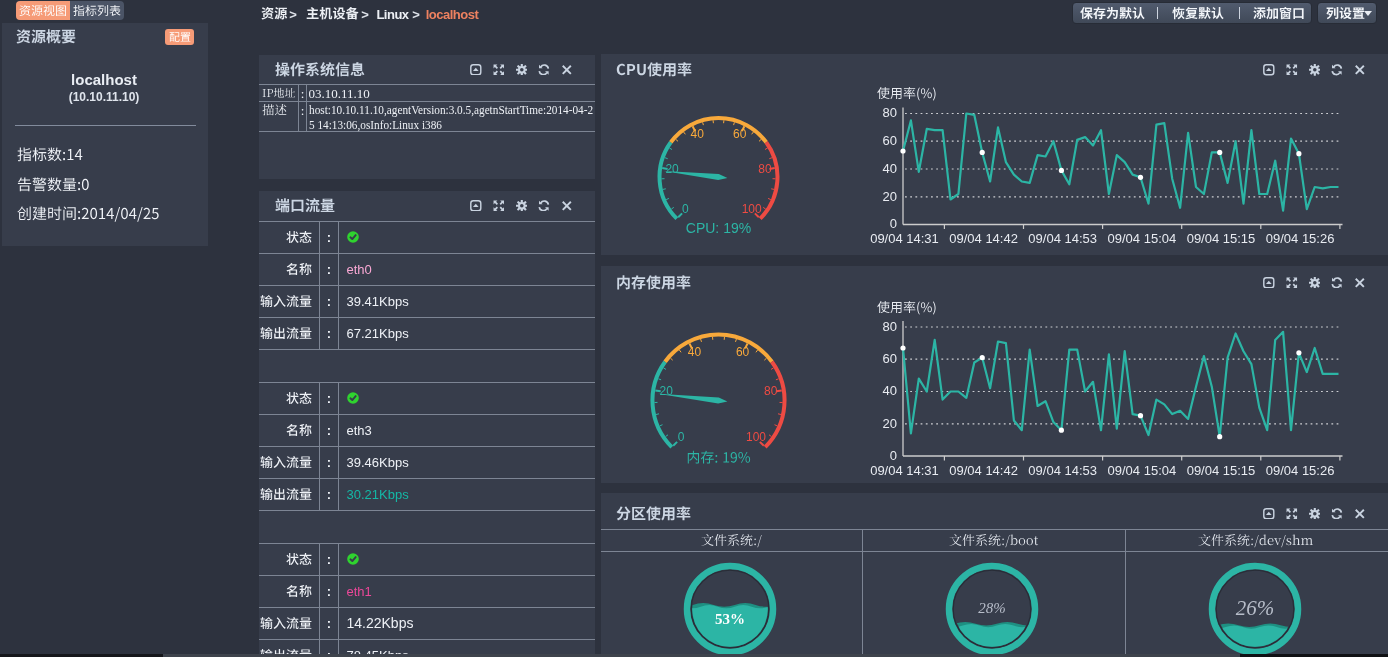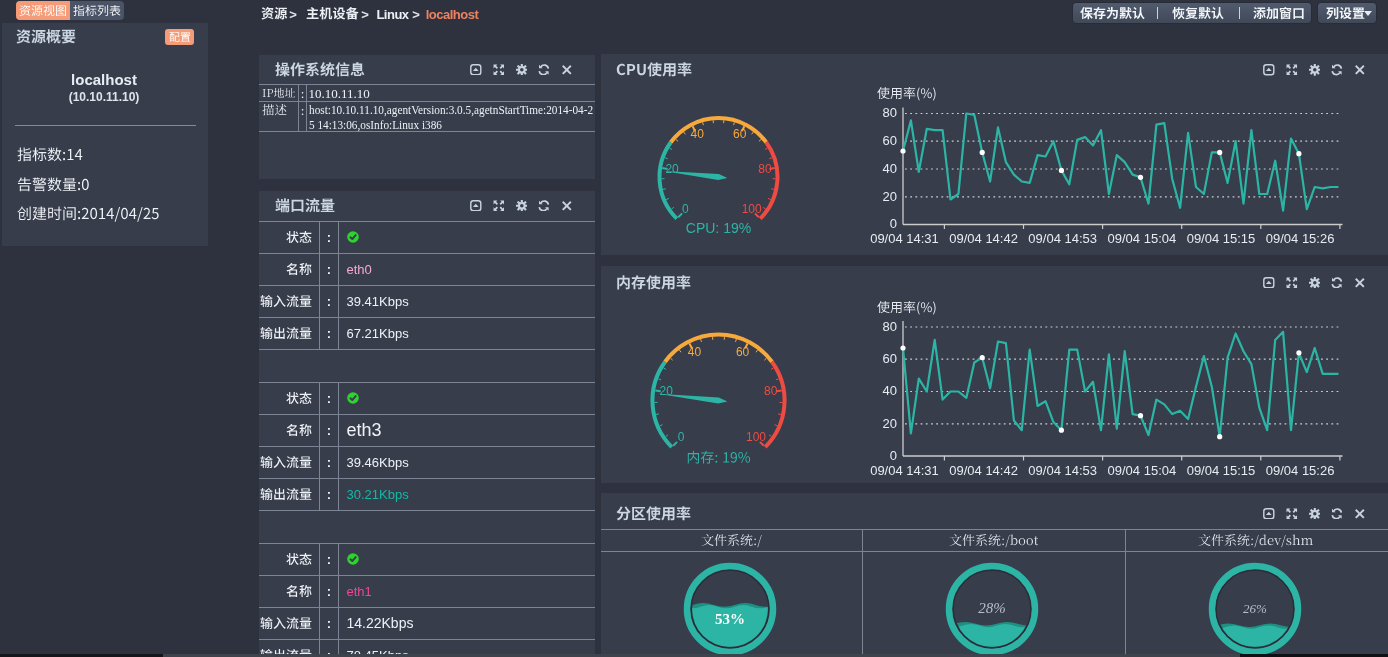--- a/index.html
+++ b/index.html
@@ -102,21 +102,21 @@
       </svg></div>
 <div class="abs" style="left:259px;top:84px;width:336px;height:1px;background:#7d8594"></div>
 <div class="abs" style="left:259px;top:101px;width:336px;height:1px;background:#7d8594"></div>
 <div class="abs" style="left:259px;top:131px;width:336px;height:1px;background:#7d8594"></div>
 <div class="abs" style="left:298px;top:84px;width:1px;height:47px;background:#7d8594"></div>
 <div class="abs" style="left:306px;top:84px;width:1px;height:47px;background:#7d8594"></div>
 <div style="position:absolute;left:262.0px;top:85.5px;line-height:0"><svg width="35" height="15" viewBox="0 0 35 15" style="overflow:visible">
         <path transform="translate(0,11.0)" d="M0.6 -7.7 1.7 -7.6C1.7 -6.5 1.7 -5.4 1.7 -4.3V-3.7C1.7 -2.6 1.7 -1.5 1.7 -0.4L0.6 -0.3V0.0H3.9V-0.3L2.7 -0.4C2.7 -1.5 2.7 -2.6 2.7 -3.7V-4.3C2.7 -5.4 2.7 -6.5 2.7 -7.6L3.9 -7.7V-8.0H0.6Z M5.0 -7.7 6.2 -7.6C6.2 -6.5 6.2 -5.4 6.2 -4.3V-3.7C6.2 -2.6 6.2 -1.5 6.2 -0.4L5.0 -0.3V0.0H8.4V-0.3L7.2 -0.4L7.2 -3.3H7.8C10.1 -3.3 11.1 -4.3 11.1 -5.7C11.1 -7.1 10.2 -8.0 8.2 -8.0H5.0ZM7.2 -3.6V-4.3C7.2 -5.4 7.2 -6.5 7.2 -7.6H8.1C9.5 -7.6 10.2 -7.0 10.2 -5.7C10.2 -4.5 9.5 -3.6 7.8 -3.6Z M20.5 -6.9 19.0 -6.3V-8.8C19.3 -8.8 19.4 -8.9 19.4 -9.1L18.3 -9.2V-6.0L16.9 -5.5V-7.9C17.1 -8.0 17.2 -8.1 17.2 -8.2L16.2 -8.4V-5.2L14.6 -4.6L14.8 -4.4L16.2 -4.9V-0.5C16.2 0.3 16.5 0.5 17.6 0.5H19.3C21.7 0.5 22.1 0.4 22.1 -0.0C22.1 -0.2 22.1 -0.3 21.8 -0.4L21.7 -2.1H21.6C21.4 -1.3 21.3 -0.6 21.2 -0.4C21.1 -0.3 21.0 -0.3 20.9 -0.2C20.6 -0.2 20.1 -0.2 19.3 -0.2H17.7C17.0 -0.2 16.9 -0.3 16.9 -0.6V-5.1L18.3 -5.7V-1.1H18.5C18.7 -1.1 19.0 -1.3 19.0 -1.3V-5.9L20.7 -6.6C20.7 -4.0 20.6 -3.0 20.4 -2.8C20.3 -2.7 20.3 -2.6 20.1 -2.6C19.9 -2.6 19.5 -2.7 19.3 -2.7V-2.5C19.5 -2.5 19.7 -2.4 19.8 -2.3C20.0 -2.2 20.0 -2.0 20.0 -1.8C20.3 -1.8 20.6 -1.9 20.9 -2.1C21.3 -2.5 21.4 -3.6 21.4 -6.5C21.6 -6.5 21.8 -6.6 21.8 -6.6L21.0 -7.3L20.6 -6.9ZM11.9 -1.2 12.3 -0.3C12.4 -0.3 12.5 -0.4 12.5 -0.6C13.9 -1.4 15.0 -2.2 15.8 -2.7L15.7 -2.8L14.0 -2.1V-5.6H15.4C15.6 -5.6 15.7 -5.6 15.7 -5.7C15.4 -6.1 14.9 -6.5 14.9 -6.5L14.4 -5.9H14.0V-8.6C14.3 -8.6 14.4 -8.7 14.4 -8.9L13.3 -9.0V-5.9H11.9L12.0 -5.6H13.3V-1.8C12.7 -1.5 12.2 -1.3 11.9 -1.2Z M27.2 -6.8V0.0H25.6L25.6 0.3H32.9C33.1 0.3 33.2 0.3 33.2 0.2C32.8 -0.2 32.2 -0.7 32.2 -0.7L31.7 0.0H30.0V-4.8H32.6C32.7 -4.8 32.8 -4.9 32.9 -5.0C32.5 -5.4 31.9 -5.8 31.9 -5.8L31.4 -5.1H30.0V-8.6C30.3 -8.7 30.4 -8.8 30.4 -9.0L29.3 -9.1V0.0H27.9V-6.4C28.1 -6.4 28.2 -6.5 28.3 -6.7ZM22.8 -1.3 23.3 -0.4C23.4 -0.5 23.5 -0.6 23.6 -0.7C25.0 -1.5 26.1 -2.1 26.9 -2.6L26.9 -2.7L25.1 -2.1V-5.7H26.6C26.7 -5.7 26.8 -5.7 26.8 -5.9C26.5 -6.2 26.0 -6.6 26.0 -6.6L25.5 -6.0H25.1V-8.4C25.4 -8.5 25.5 -8.6 25.5 -8.7L24.4 -8.8V-6.0H23.0L23.1 -5.7H24.4V-1.9C23.7 -1.6 23.1 -1.4 22.8 -1.3Z" fill="#eef1f6"></path>
       </svg></div>
 <div style="position:absolute;left:302.5px;top:92.5px;transform:translateX(-50%) translateY(-50%);font-family:'Liberation Serif',sans-serif;font-size:13px;font-weight:400;color:#eef1f6;white-space:nowrap;line-height:15px">:</div>
-<div style="position:absolute;left:308.5px;top:92.5px;transform:translateX(0) translateY(-50%);font-family:'Liberation Serif',sans-serif;font-size:13px;font-weight:400;color:#eef1f6;white-space:nowrap;line-height:15px">10.10.11.10</div>
+<div style="position:absolute;left:308.5px;top:92.5px;transform:translateX(0) translateY(-50%);font-family:'Liberation Serif',sans-serif;font-size:13px;font-weight:400;color:#eef1f6;white-space:nowrap;line-height:15px">03.10.11.10</div>
 <div style="position:absolute;left:262.0px;top:101.5px;line-height:0"><svg width="26" height="17" viewBox="0 0 26 17" style="overflow:visible">
         <path transform="translate(0,12.5)" d="M0.4 -4.0 0.9 -3.0C1.0 -3.0 1.1 -3.1 1.2 -3.3L2.3 -3.9V-0.3C2.3 -0.1 2.2 -0.1 2.0 -0.1C1.8 -0.1 0.7 -0.1 0.7 -0.1V0.1C1.2 0.1 1.5 0.2 1.7 0.4C1.8 0.5 1.9 0.7 1.9 1.0C3.0 0.9 3.1 0.5 3.1 -0.2V-4.4L4.8 -5.4L4.7 -5.6L3.1 -5.0V-7.4H4.7C4.9 -7.4 5.0 -7.5 5.0 -7.6C4.7 -8.0 4.1 -8.5 4.1 -8.5L3.6 -7.8H3.1V-10.0C3.4 -10.0 3.5 -10.2 3.6 -10.3L2.3 -10.5V-7.8H0.5L0.6 -7.4H2.3V-4.7C1.5 -4.4 0.8 -4.1 0.4 -4.0ZM9.1 -10.3V-8.4H7.1V-9.9C7.4 -9.9 7.5 -10.1 7.5 -10.2L6.3 -10.3V-8.4H4.6L4.7 -8.0H6.3V-6.2H6.5C6.8 -6.2 7.1 -6.4 7.1 -6.5V-8.0H9.1V-6.2H9.2C9.5 -6.2 9.9 -6.4 9.9 -6.5V-8.0H11.7C11.9 -8.0 12.0 -8.1 12.1 -8.2C11.7 -8.6 11.1 -9.2 11.1 -9.2L10.5 -8.4H9.9V-9.9C10.1 -9.9 10.2 -10.0 10.3 -10.2ZM7.6 -2.7V-0.4H5.6V-2.7ZM8.4 -2.7H10.5V-0.4H8.4ZM7.6 -3.1H5.6V-5.4H7.6ZM8.4 -3.1V-5.4H10.5V-3.1ZM4.8 -5.7V0.8H5.0C5.3 0.8 5.6 0.6 5.6 0.5V-0.0H10.5V0.7H10.6C10.9 0.7 11.3 0.5 11.3 0.4V-5.2C11.5 -5.3 11.7 -5.4 11.8 -5.5L10.8 -6.2L10.4 -5.7H5.7L4.8 -6.1Z M21.6 -10.1 21.5 -10.0C21.9 -9.7 22.5 -9.0 22.6 -8.5C23.5 -8.0 24.0 -9.6 21.6 -10.1ZM13.8 -10.3 13.6 -10.2C14.2 -9.5 14.9 -8.4 15.1 -7.6C15.9 -7.0 16.6 -8.8 13.8 -10.3ZM23.5 -8.5 22.9 -7.8H20.7V-10.0C21.1 -10.1 21.2 -10.2 21.2 -10.4L19.9 -10.5V-7.8H16.4L16.5 -7.4H19.4C18.8 -5.5 17.7 -3.6 16.2 -2.2L16.4 -2.1C17.9 -3.1 19.1 -4.5 19.9 -6.1V-0.7H20.1C20.4 -0.7 20.7 -0.9 20.7 -1.1V-6.1C21.8 -5.2 23.1 -3.7 23.5 -2.7C24.6 -2.1 24.9 -4.2 20.7 -6.4V-7.4H24.2C24.4 -7.4 24.5 -7.5 24.5 -7.6C24.1 -8.0 23.5 -8.5 23.5 -8.5ZM14.8 -1.6C14.2 -1.2 13.4 -0.5 12.9 -0.1L13.6 0.8C13.7 0.8 13.7 0.7 13.7 0.5C14.1 -0.1 14.8 -0.9 15.1 -1.3C15.2 -1.5 15.3 -1.5 15.5 -1.3C16.6 0.2 17.9 0.6 20.2 0.6C21.6 0.6 22.7 0.6 23.9 0.6C23.9 0.2 24.1 -0.0 24.5 -0.1V-0.3C23.1 -0.2 21.9 -0.2 20.5 -0.2C18.2 -0.2 16.8 -0.5 15.7 -1.7C15.6 -1.7 15.6 -1.8 15.5 -1.8V-5.7C15.9 -5.8 16.1 -5.9 16.1 -6.0L15.1 -6.9L14.6 -6.2H13.0L13.1 -5.9H14.8Z" fill="#eef1f6"></path>
       </svg></div>
 <div style="position:absolute;left:302.5px;top:109.5px;transform:translateX(-50%) translateY(-50%);font-family:'Liberation Serif',sans-serif;font-size:13px;font-weight:400;color:#eef1f6;white-space:nowrap;line-height:15px">:</div>
 <div style="position:absolute;left:308.5px;top:102px;font-family:'Liberation Serif',serif;font-size:13px;color:#eef1f6;white-space:nowrap;transform:scaleX(0.866);transform-origin:0 0">host:10.10.11.10,agentVersion:3.0.5,agetnStartTime:2014-04-2</div>
 <div style="position:absolute;left:308.5px;top:117px;font-family:'Liberation Serif',serif;font-size:13px;color:#eef1f6;white-space:nowrap;transform:scaleX(0.866);transform-origin:0 0">5 14:13:06,osInfo:Linux i386</div>
 <div class="panel" style="left:259px;top:191px;width:336px;height:466px"></div>
 <div style="position:absolute;left:275.0px;top:195.9px;line-height:0"><svg width="61" height="20" viewBox="0 0 61 20" style="overflow:visible">
         <path transform="translate(0,15.0)" d="M1.0 -7.6C1.2 -6.1 1.4 -4.0 1.4 -2.7L2.8 -2.9C2.8 -4.3 2.6 -6.3 2.3 -7.9ZM5.9 -4.9V1.3H7.5V-3.4H8.2V1.2H9.6V-3.4H10.4V1.2H11.8V0.1C12.0 0.5 12.1 1.0 12.2 1.4C12.8 1.4 13.3 1.3 13.7 1.1C14.1 0.9 14.2 0.5 14.2 -0.2V-4.9H10.5L10.9 -5.8H14.4V-7.4H5.5V-5.8H8.9L8.7 -4.9ZM11.8 -3.4H12.6V-0.2C12.6 -0.1 12.6 -0.0 12.4 -0.0L11.8 -0.0ZM6.1 -12.0V-8.2H14.0V-12.0H12.3V-9.7H10.8V-12.7H9.1V-9.7H7.7V-12.0ZM2.0 -12.2C2.3 -11.5 2.6 -10.7 2.8 -10.1H0.6V-8.5H5.7V-10.1H3.4L4.4 -10.5C4.3 -11.1 3.9 -11.9 3.5 -12.6ZM3.9 -8.0C3.8 -6.3 3.5 -3.9 3.2 -2.3C2.2 -2.1 1.2 -1.9 0.4 -1.8L0.8 -0.0C2.2 -0.3 4.0 -0.8 5.7 -1.2L5.5 -2.9L4.5 -2.6C4.8 -4.1 5.2 -6.1 5.4 -7.7Z M16.6 -11.3V1.1H18.5V-0.2H26.5V1.0H28.4V-11.3ZM18.5 -2.0V-9.4H26.5V-2.0Z M38.5 -5.3V0.7H40.0V-5.3ZM35.9 -5.3V-4.0C35.9 -2.7 35.7 -1.1 34.0 0.1C34.4 0.3 35.0 0.9 35.3 1.3C37.3 -0.2 37.5 -2.3 37.5 -3.9V-5.3ZM41.0 -5.3V-0.9C41.0 0.1 41.1 0.4 41.3 0.7C41.6 1.0 42.0 1.1 42.4 1.1C42.6 1.1 42.9 1.1 43.1 1.1C43.4 1.1 43.8 1.0 44.0 0.9C44.2 0.7 44.4 0.5 44.5 0.2C44.6 -0.1 44.6 -0.9 44.7 -1.6C44.2 -1.7 43.7 -2.0 43.4 -2.2C43.4 -1.6 43.4 -1.0 43.4 -0.8C43.4 -0.6 43.3 -0.4 43.3 -0.4C43.2 -0.4 43.2 -0.3 43.1 -0.3C43.0 -0.3 42.9 -0.3 42.8 -0.3C42.8 -0.3 42.7 -0.4 42.7 -0.4C42.6 -0.5 42.6 -0.6 42.6 -0.8V-5.3ZM31.1 -11.2C32.0 -10.8 33.2 -10.0 33.8 -9.5L34.8 -10.9C34.2 -11.5 33.0 -12.2 32.1 -12.6ZM30.5 -7.1C31.4 -6.7 32.7 -6.0 33.3 -5.5L34.3 -7.0C33.6 -7.5 32.4 -8.1 31.4 -8.5ZM30.7 -0.0 32.2 1.2C33.2 -0.3 34.1 -2.0 34.9 -3.6L33.6 -4.8C32.7 -3.0 31.5 -1.2 30.7 -0.0ZM38.2 -12.4C38.4 -11.9 38.6 -11.4 38.8 -10.9H34.9V-9.3H37.4C36.9 -8.7 36.4 -8.1 36.2 -7.8C35.9 -7.6 35.3 -7.4 35.0 -7.4C35.1 -7.0 35.3 -6.1 35.4 -5.7C36.0 -5.9 36.8 -6.0 42.4 -6.4C42.7 -6.0 42.9 -5.7 43.0 -5.4L44.5 -6.3C44.0 -7.2 43.0 -8.4 42.1 -9.3H44.2V-10.9H40.6C40.5 -11.5 40.2 -12.2 39.9 -12.8ZM40.6 -8.7 41.4 -7.8 38.1 -7.6C38.5 -8.2 39.0 -8.8 39.4 -9.3H41.6Z M49.3 -10.0H55.6V-9.5H49.3ZM49.3 -11.4H55.6V-10.9H49.3ZM47.6 -12.3V-8.6H57.4V-12.3ZM45.7 -8.1V-6.8H59.4V-8.1ZM49.0 -4.0H51.6V-3.5H49.0ZM53.4 -4.0H56.0V-3.5H53.4ZM49.0 -5.4H51.6V-4.9H49.0ZM53.4 -5.4H56.0V-4.9H53.4ZM45.7 -0.3V1.0H59.4V-0.3H53.4V-0.9H58.0V-2.0H53.4V-2.5H57.8V-6.4H47.3V-2.5H51.6V-2.0H47.0V-0.9H51.6V-0.3Z" fill="#ccd6e3"></path>
       </svg></div>
@@ -197,21 +197,21 @@
       </svg></div>
 <div style="position:absolute;left:329.0px;top:398.0px;transform:translateX(-50%) translateY(-50%);font-family:'Liberation Sans',sans-serif;font-size:13px;font-weight:700;color:#eef1f6;white-space:nowrap;line-height:15px">:</div>
 <div style="position:absolute;left:347.2px;top:392.0px;line-height:0"><svg width="12" height="12" viewBox="0 0 12 12">
         <circle cx="6" cy="6" r="5.8" fill="#2fd32f"></circle>
         <path d="M3.4 6.3 L5.3 8.1 L8.7 4.1" stroke="#373d4b" stroke-width="1.9" fill="none" stroke-linecap="round" stroke-linejoin="round"></path>
       </svg></div>
 <div style="position:absolute;left:286.0px;top:421.7px;line-height:0"><svg width="27" height="17" viewBox="0 0 27 17" style="overflow:visible">
         <path transform="translate(0,13.0)" d="M3.3 -6.7C3.8 -6.3 4.5 -5.7 5.1 -5.2C3.7 -4.5 2.1 -4.0 0.5 -3.7C0.7 -3.4 1.0 -2.8 1.1 -2.5C1.8 -2.7 2.5 -2.9 3.2 -3.1V1.1H4.4V0.5H9.8V1.1H11.1V-4.5H6.3C8.3 -5.7 10.0 -7.3 11.0 -9.2L10.2 -9.8L10.0 -9.7H5.7C6.0 -10.0 6.3 -10.4 6.5 -10.7L5.1 -11.0C4.4 -9.8 2.9 -8.4 0.8 -7.4C1.1 -7.2 1.4 -6.8 1.6 -6.5C2.8 -7.1 3.8 -7.8 4.7 -8.6H9.2C8.5 -7.5 7.4 -6.6 6.2 -5.9C5.7 -6.4 4.9 -7.0 4.2 -7.4ZM9.8 -0.7H4.4V-3.4H9.8Z M19.5 -5.8C19.2 -4.2 18.7 -2.6 18.0 -1.6C18.3 -1.5 18.8 -1.2 19.0 -1.0C19.7 -2.1 20.3 -3.9 20.6 -5.6ZM23.1 -5.6C23.7 -4.2 24.2 -2.3 24.3 -1.1L25.5 -1.5C25.3 -2.7 24.8 -4.5 24.2 -6.0ZM19.8 -10.9C19.5 -9.3 19.0 -7.8 18.3 -6.7V-7.3H16.7V-9.4C17.3 -9.5 17.9 -9.7 18.4 -9.9L17.7 -10.9C16.7 -10.5 15.1 -10.1 13.7 -9.8C13.8 -9.6 14.0 -9.2 14.0 -8.9C14.5 -9.0 15.0 -9.0 15.5 -9.1V-7.3H13.6V-6.1H15.4C14.9 -4.7 14.1 -3.2 13.4 -2.3C13.5 -2.0 13.8 -1.5 13.9 -1.2C14.5 -1.9 15.1 -3.1 15.5 -4.2V1.1H16.7V-4.5C17.0 -4.0 17.5 -3.3 17.7 -2.9L18.4 -3.9C18.1 -4.2 17.0 -5.4 16.7 -5.7V-6.1H18.3V-6.3C18.5 -6.1 18.9 -5.9 19.1 -5.8C19.5 -6.4 19.9 -7.2 20.3 -8.2H21.4V-0.3C21.4 -0.2 21.3 -0.1 21.1 -0.1C21.0 -0.1 20.4 -0.1 19.8 -0.1C20.0 0.2 20.2 0.7 20.2 1.1C21.1 1.1 21.6 1.0 22.0 0.8C22.4 0.6 22.6 0.3 22.6 -0.3V-8.2H24.0C23.8 -7.7 23.6 -7.2 23.4 -6.8L24.5 -6.6C24.8 -7.3 25.2 -8.3 25.5 -9.1L24.8 -9.4L24.6 -9.3H20.7C20.8 -9.8 20.9 -10.2 21.0 -10.7Z" fill="#eef1f6"></path>
       </svg></div>
 <div style="position:absolute;left:329.0px;top:430.0px;transform:translateX(-50%) translateY(-50%);font-family:'Liberation Sans',sans-serif;font-size:13px;font-weight:700;color:#eef1f6;white-space:nowrap;line-height:15px">:</div>
-<div style="position:absolute;left:346.5px;top:430.0px;transform:translateX(0) translateY(-50%);font-family:'Liberation Sans',sans-serif;font-size:18px;font-weight:400;color:#eef1f6;white-space:nowrap;line-height:15px">eth3</div>
+<div style="position:absolute;left:346.5px;top:430.0px;transform:translateX(0) translateY(-50%);font-family:'Liberation Sans',sans-serif;font-size:13px;font-weight:400;color:#eef1f6;white-space:nowrap;line-height:15px">eth3</div>
 <div style="position:absolute;left:260.0px;top:453.7px;line-height:0"><svg width="53" height="17" viewBox="0 0 53 17" style="overflow:visible">
         <path transform="translate(0,13.0)" d="M9.5 -5.8V-1.1H10.4V-5.8ZM11.1 -6.3V-0.2C11.1 -0.1 11.1 -0.0 10.9 -0.0C10.8 0.0 10.2 0.0 9.6 -0.0C9.8 0.3 9.9 0.7 9.9 1.0C10.7 1.0 11.3 0.9 11.6 0.8C12.0 0.6 12.1 0.3 12.1 -0.2V-6.3ZM0.9 -4.2C1.0 -4.3 1.4 -4.4 1.8 -4.4H2.8V-2.7C1.9 -2.5 1.1 -2.4 0.5 -2.3L0.8 -1.1L2.8 -1.6V1.1H3.8V-1.9L4.8 -2.1L4.7 -3.2L3.8 -3.0V-4.4H4.7V-5.5H3.8V-7.4H2.8V-5.5H1.8C2.1 -6.3 2.4 -7.3 2.7 -8.4H4.8V-9.5H2.9C3.0 -9.9 3.1 -10.3 3.2 -10.8L2.0 -11.0C2.0 -10.5 1.9 -10.0 1.8 -9.5H0.5V-8.4H1.6C1.4 -7.4 1.2 -6.5 1.1 -6.2C0.9 -5.6 0.7 -5.2 0.5 -5.2C0.7 -4.9 0.8 -4.4 0.9 -4.2ZM8.6 -11.0C7.7 -9.7 6.0 -8.5 4.5 -7.8C4.7 -7.5 5.1 -7.1 5.2 -6.9C5.5 -7.0 5.8 -7.2 6.1 -7.3V-6.8H11.1V-7.4C11.4 -7.3 11.7 -7.1 12.0 -6.9C12.1 -7.3 12.5 -7.7 12.7 -7.9C11.4 -8.4 10.2 -9.1 9.3 -10.2L9.6 -10.6ZM6.8 -7.8C7.5 -8.3 8.1 -8.8 8.6 -9.4C9.2 -8.8 9.8 -8.3 10.5 -7.8ZM7.9 -5.1V-4.3H6.3V-5.1ZM5.3 -6.1V1.0H6.3V-1.6H7.9V-0.1C7.9 0.0 7.8 0.0 7.7 0.0C7.6 0.0 7.3 0.0 6.9 0.0C7.0 0.3 7.2 0.7 7.2 1.0C7.8 1.0 8.2 1.0 8.5 0.8C8.8 0.7 8.9 0.4 8.9 -0.1V-6.1ZM6.3 -3.4H7.9V-2.5H6.3Z M16.7 -9.7C17.6 -9.2 18.2 -8.4 18.8 -7.7C18.0 -4.1 16.3 -1.5 13.5 -0.0C13.8 0.2 14.4 0.7 14.6 1.0C17.1 -0.5 18.8 -2.8 19.8 -6.0C21.2 -3.5 22.2 -0.6 25.0 1.0C25.1 0.6 25.4 -0.1 25.6 -0.4C21.3 -3.0 21.6 -7.8 17.5 -10.8Z M33.4 -4.7V0.5H34.5V-4.7ZM31.2 -4.7V-3.4C31.2 -2.2 31.0 -0.8 29.4 0.2C29.7 0.4 30.1 0.8 30.3 1.0C32.1 -0.2 32.3 -1.9 32.3 -3.4V-4.7ZM35.7 -4.7V-0.7C35.7 0.2 35.8 0.4 36.0 0.6C36.2 0.8 36.5 0.9 36.8 0.9C36.9 0.9 37.2 0.9 37.4 0.9C37.6 0.9 37.9 0.8 38.1 0.7C38.3 0.6 38.4 0.4 38.5 0.2C38.5 -0.1 38.6 -0.8 38.6 -1.3C38.3 -1.4 38.0 -1.6 37.8 -1.8C37.7 -1.2 37.7 -0.7 37.7 -0.5C37.7 -0.3 37.6 -0.2 37.6 -0.2C37.5 -0.1 37.5 -0.1 37.4 -0.1C37.3 -0.1 37.1 -0.1 37.1 -0.1C37.0 -0.1 36.9 -0.1 36.9 -0.2C36.8 -0.2 36.8 -0.4 36.8 -0.6V-4.7ZM27.0 -9.9C27.8 -9.5 28.8 -8.8 29.3 -8.3L30.0 -9.3C29.5 -9.8 28.5 -10.4 27.7 -10.8ZM26.5 -6.3C27.3 -6.0 28.4 -5.4 28.9 -4.9L29.5 -5.9C29.0 -6.4 27.9 -6.9 27.1 -7.3ZM26.8 0.1 27.8 0.9C28.6 -0.3 29.4 -1.9 30.1 -3.2L29.2 -4.1C28.5 -2.6 27.4 -0.9 26.8 0.1ZM33.2 -10.7C33.4 -10.3 33.6 -9.8 33.7 -9.3H30.2V-8.2H32.6C32.1 -7.6 31.5 -6.8 31.2 -6.6C31.0 -6.4 30.6 -6.3 30.3 -6.2C30.4 -6.0 30.6 -5.4 30.6 -5.1C31.0 -5.3 31.7 -5.3 36.8 -5.7C37.1 -5.3 37.3 -5.0 37.4 -4.8L38.4 -5.4C37.9 -6.2 37.0 -7.3 36.2 -8.2L35.2 -7.6C35.5 -7.3 35.8 -7.0 36.1 -6.6L32.6 -6.4C33.0 -7.0 33.5 -7.6 34.0 -8.2H38.3V-9.3H35.0C34.9 -9.8 34.6 -10.5 34.3 -11.0Z M42.5 -8.7H48.5V-8.0H42.5ZM42.5 -9.9H48.5V-9.3H42.5ZM41.3 -10.6V-7.4H49.7V-10.6ZM39.6 -6.9V-6.0H51.4V-6.9ZM42.2 -3.5H44.9V-2.9H42.2ZM46.1 -3.5H48.8V-2.9H46.1ZM42.2 -4.8H44.9V-4.2H42.2ZM46.1 -4.8H48.8V-4.2H46.1ZM39.6 -0.1V0.8H51.4V-0.1H46.1V-0.8H50.3V-1.6H46.1V-2.2H50.1V-5.5H41.0V-2.2H44.9V-1.6H40.7V-0.8H44.9V-0.1Z" fill="#eef1f6"></path>
       </svg></div>
 <div style="position:absolute;left:329.0px;top:462.0px;transform:translateX(-50%) translateY(-50%);font-family:'Liberation Sans',sans-serif;font-size:13px;font-weight:700;color:#eef1f6;white-space:nowrap;line-height:15px">:</div>
 <div style="position:absolute;left:346.5px;top:462.0px;transform:translateX(0) translateY(-50%);font-family:'Liberation Sans',sans-serif;font-size:13px;font-weight:400;color:#eef1f6;white-space:nowrap;line-height:15px">39.46Kbps</div>
 <div style="position:absolute;left:260.0px;top:485.7px;line-height:0"><svg width="53" height="17" viewBox="0 0 53 17" style="overflow:visible">
         <path transform="translate(0,13.0)" d="M9.5 -5.8V-1.1H10.4V-5.8ZM11.1 -6.3V-0.2C11.1 -0.1 11.1 -0.0 10.9 -0.0C10.8 0.0 10.2 0.0 9.6 -0.0C9.8 0.3 9.9 0.7 9.9 1.0C10.7 1.0 11.3 0.9 11.6 0.8C12.0 0.6 12.1 0.3 12.1 -0.2V-6.3ZM0.9 -4.2C1.0 -4.3 1.4 -4.4 1.8 -4.4H2.8V-2.7C1.9 -2.5 1.1 -2.4 0.5 -2.3L0.8 -1.1L2.8 -1.6V1.1H3.8V-1.9L4.8 -2.1L4.7 -3.2L3.8 -3.0V-4.4H4.7V-5.5H3.8V-7.4H2.8V-5.5H1.8C2.1 -6.3 2.4 -7.3 2.7 -8.4H4.8V-9.5H2.9C3.0 -9.9 3.1 -10.3 3.2 -10.8L2.0 -11.0C2.0 -10.5 1.9 -10.0 1.8 -9.5H0.5V-8.4H1.6C1.4 -7.4 1.2 -6.5 1.1 -6.2C0.9 -5.6 0.7 -5.2 0.5 -5.2C0.7 -4.9 0.8 -4.4 0.9 -4.2ZM8.6 -11.0C7.7 -9.7 6.0 -8.5 4.5 -7.8C4.7 -7.5 5.1 -7.1 5.2 -6.9C5.5 -7.0 5.8 -7.2 6.1 -7.3V-6.8H11.1V-7.4C11.4 -7.3 11.7 -7.1 12.0 -6.9C12.1 -7.3 12.5 -7.7 12.7 -7.9C11.4 -8.4 10.2 -9.1 9.3 -10.2L9.6 -10.6ZM6.8 -7.8C7.5 -8.3 8.1 -8.8 8.6 -9.4C9.2 -8.8 9.8 -8.3 10.5 -7.8ZM7.9 -5.1V-4.3H6.3V-5.1ZM5.3 -6.1V1.0H6.3V-1.6H7.9V-0.1C7.9 0.0 7.8 0.0 7.7 0.0C7.6 0.0 7.3 0.0 6.9 0.0C7.0 0.3 7.2 0.7 7.2 1.0C7.8 1.0 8.2 1.0 8.5 0.8C8.8 0.7 8.9 0.4 8.9 -0.1V-6.1ZM6.3 -3.4H7.9V-2.5H6.3Z M14.2 -4.5V0.4H23.4V1.1H24.7V-4.5H23.4V-0.9H20.1V-5.2H24.2V-9.8H22.9V-6.4H20.1V-11.0H18.8V-6.4H16.2V-9.8H14.9V-5.2H18.8V-0.9H15.6V-4.5Z M33.4 -4.7V0.5H34.5V-4.7ZM31.2 -4.7V-3.4C31.2 -2.2 31.0 -0.8 29.4 0.2C29.7 0.4 30.1 0.8 30.3 1.0C32.1 -0.2 32.3 -1.9 32.3 -3.4V-4.7ZM35.7 -4.7V-0.7C35.7 0.2 35.8 0.4 36.0 0.6C36.2 0.8 36.5 0.9 36.8 0.9C36.9 0.9 37.2 0.9 37.4 0.9C37.6 0.9 37.9 0.8 38.1 0.7C38.3 0.6 38.4 0.4 38.5 0.2C38.5 -0.1 38.6 -0.8 38.6 -1.3C38.3 -1.4 38.0 -1.6 37.8 -1.8C37.7 -1.2 37.7 -0.7 37.7 -0.5C37.7 -0.3 37.6 -0.2 37.6 -0.2C37.5 -0.1 37.5 -0.1 37.4 -0.1C37.3 -0.1 37.1 -0.1 37.1 -0.1C37.0 -0.1 36.9 -0.1 36.9 -0.2C36.8 -0.2 36.8 -0.4 36.8 -0.6V-4.7ZM27.0 -9.9C27.8 -9.5 28.8 -8.8 29.3 -8.3L30.0 -9.3C29.5 -9.8 28.5 -10.4 27.7 -10.8ZM26.5 -6.3C27.3 -6.0 28.4 -5.4 28.9 -4.9L29.5 -5.9C29.0 -6.4 27.9 -6.9 27.1 -7.3ZM26.8 0.1 27.8 0.9C28.6 -0.3 29.4 -1.9 30.1 -3.2L29.2 -4.1C28.5 -2.6 27.4 -0.9 26.8 0.1ZM33.2 -10.7C33.4 -10.3 33.6 -9.8 33.7 -9.3H30.2V-8.2H32.6C32.1 -7.6 31.5 -6.8 31.2 -6.6C31.0 -6.4 30.6 -6.3 30.3 -6.2C30.4 -6.0 30.6 -5.4 30.6 -5.1C31.0 -5.3 31.7 -5.3 36.8 -5.7C37.1 -5.3 37.3 -5.0 37.4 -4.8L38.4 -5.4C37.9 -6.2 37.0 -7.3 36.2 -8.2L35.2 -7.6C35.5 -7.3 35.8 -7.0 36.1 -6.6L32.6 -6.4C33.0 -7.0 33.5 -7.6 34.0 -8.2H38.3V-9.3H35.0C34.9 -9.8 34.6 -10.5 34.3 -11.0Z M42.5 -8.7H48.5V-8.0H42.5ZM42.5 -9.9H48.5V-9.3H42.5ZM41.3 -10.6V-7.4H49.7V-10.6ZM39.6 -6.9V-6.0H51.4V-6.9ZM42.2 -3.5H44.9V-2.9H42.2ZM46.1 -3.5H48.8V-2.9H46.1ZM42.2 -4.8H44.9V-4.2H42.2ZM46.1 -4.8H48.8V-4.2H46.1ZM39.6 -0.1V0.8H51.4V-0.1H46.1V-0.8H50.3V-1.6H46.1V-2.2H50.1V-5.5H41.0V-2.2H44.9V-1.6H40.7V-0.8H44.9V-0.1Z" fill="#eef1f6"></path>
       </svg></div>
 <div style="position:absolute;left:329.0px;top:494.0px;transform:translateX(-50%) translateY(-50%);font-family:'Liberation Sans',sans-serif;font-size:13px;font-weight:700;color:#eef1f6;white-space:nowrap;line-height:15px">:</div>
 <div style="position:absolute;left:346.5px;top:494.0px;transform:translateX(0) translateY(-50%);font-family:'Liberation Sans',sans-serif;font-size:13px;font-weight:400;color:#14b8a6;white-space:nowrap;line-height:15px">30.21Kbps</div>
@@ -536,16 +536,16 @@
         <circle cx="654.0" cy="116.0" r="43" fill="none" stroke="#2cb5a5" stroke-width="6.5"></circle>
         <circle cx="654.0" cy="116.0" r="38.8" fill="none" stroke="#282c36" stroke-width="1.1"></circle>
         <clipPath id="lq3">
           <circle cx="654.0" cy="116.0" r="37.8"></circle>
         </clipPath>
         <path d="M574.7 132.3 q10.5 -3.6 21.0 0 q10.5 3.6 21.0 0 q10.5 -3.6 21.0 0 q10.5 3.6 21.0 0 q10.5 -3.6 21.0 0 q10.5 3.6 21.0 0 q10.5 -3.6 21.0 0 L721.7 158.8 L574.2 158.8 Z" fill="#1e9082" fill-opacity="1" clip-path="url(#lq3)"></path>
         <path d="M590.7 134.1 q8.5 -3.2 17.0 0 q8.5 3.2 17.0 0 q8.5 -3.2 17.0 0 q8.5 3.2 17.0 0 q8.5 -3.2 17.0 0 q8.5 3.2 17.0 0 q8.5 -3.2 17.0 0 L709.7 158.8 L582.2 158.8 Z" fill="#2cb5a5" fill-opacity="1" clip-path="url(#lq3)"></path>
       </svg></div>
 <div style="position:absolute;left:730.0px;top:619px;transform:translateX(-50%) translateY(-50%);font-family:'Liberation Serif',sans-serif;font-size:15px;font-weight:700;color:#ffffff;white-space:nowrap;line-height:17px">53%</div>
 <div style="position:absolute;left:992.0px;top:607.5px;transform:translateX(-50%) translateY(-50%);font-family:'Liberation Serif',sans-serif;font-size:15px;font-style:italic;font-weight:400;color:#b7bdc9;white-space:nowrap;line-height:17px">28%</div>
-<div style="position:absolute;left:1255.0px;top:607.5px;transform:translateX(-50%) translateY(-50%);font-family:'Liberation Serif',sans-serif;font-size:13px;font-style:italic;font-weight:400;color:#b7bdc9;white-space:nowrap;line-height:17px">26%</div>
+<div style="position:absolute;left:1255.0px;top:607.5px;transform:translateX(-50%) translateY(-50%);font-family:'Liberation Serif',sans-serif;font-size:21px;font-style:italic;font-weight:400;color:#b7bdc9;white-space:nowrap;line-height:17px">26%</div>
 <div class="abs" style="left:0;top:654px;width:163px;height:3px;background:#15161a"></div>
 <div class="abs" style="left:163px;top:654px;width:1077px;height:3px;background:#3e434c"></div>
 <div class="abs" style="left:1240px;top:654px;width:148px;height:3px;background:#101114"></div>
 </div>
 </body></html>

